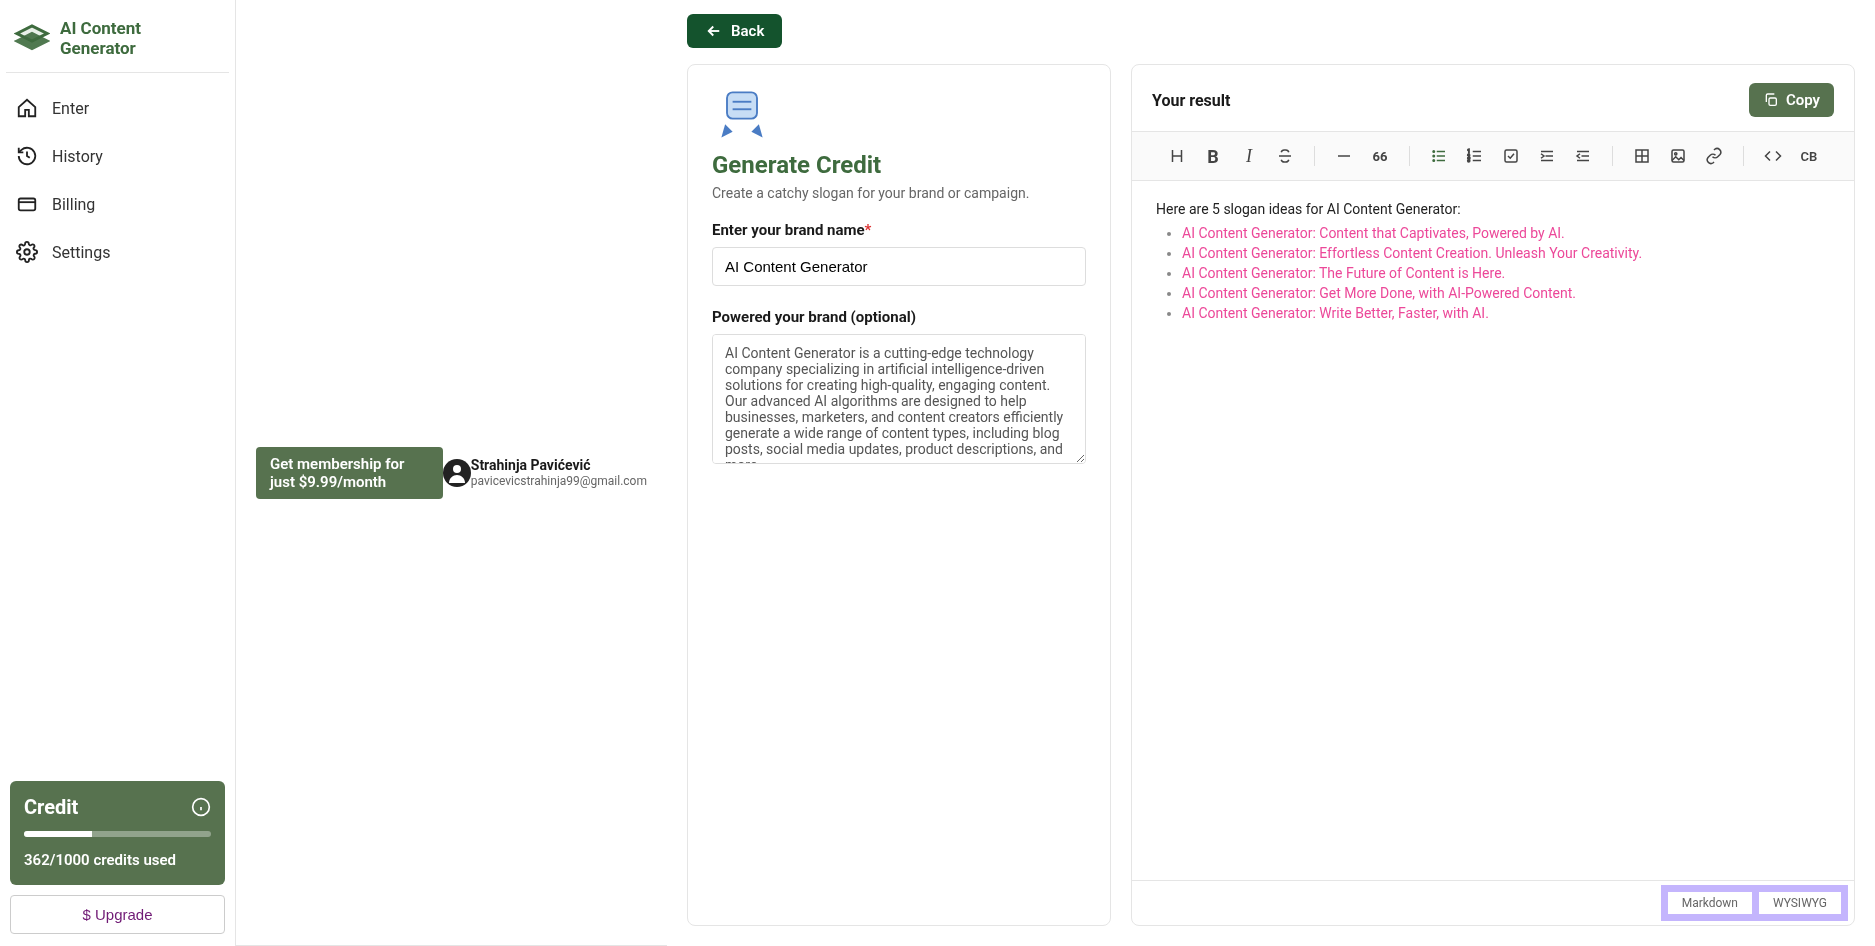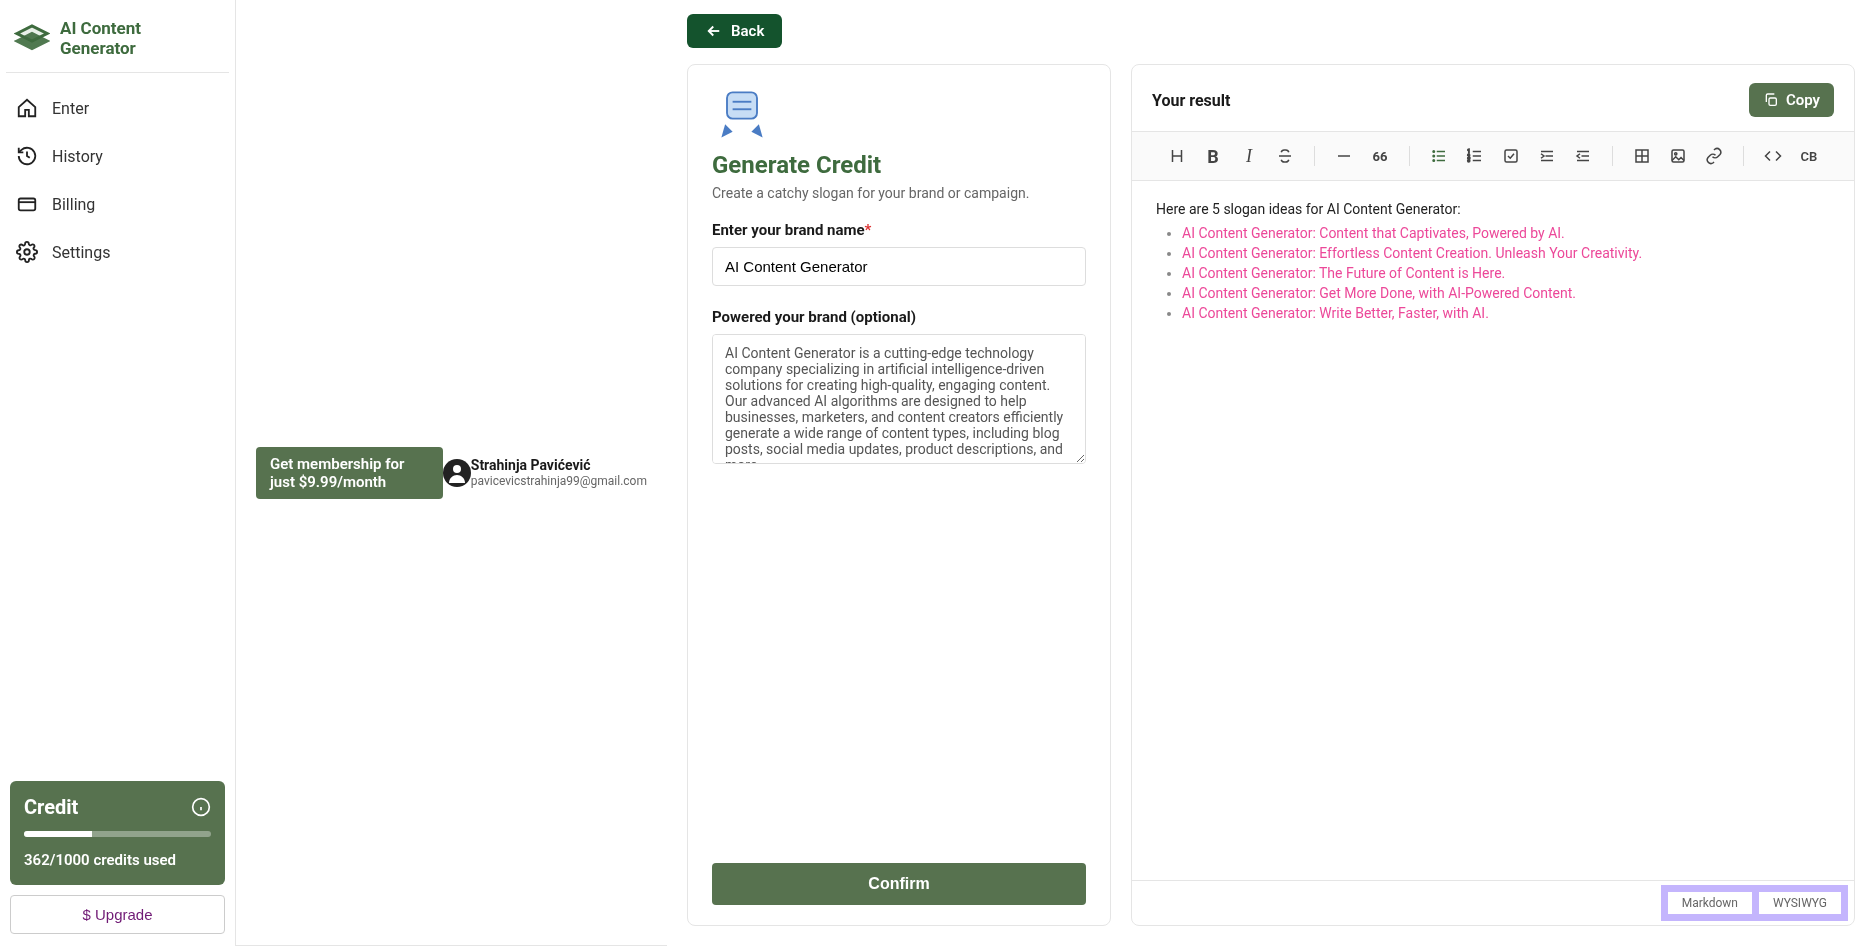--- a/index.html
+++ b/index.html
@@ -156,21 +156,20 @@
             <rect x="16" y="6" width="32" height="28" rx="6" fill="#c7ddf5" stroke="#4a7cc4" stroke-width="2"></rect>
             <line x1="22" y1="16" x2="42" y2="16" stroke="#4a7cc4" stroke-width="2"></line>
             <line x1="22" y1="24" x2="42" y2="24" stroke="#4a7cc4" stroke-width="2"></line>
           </svg>
           <h2 class="form-title">Generate Credit</h2>
           <p class="form-sub">Create a catchy slogan for your brand or campaign.</p>
           <label class="field-label"><span>Enter your brand name</span><span class="req">*</span></label>
           <input class="text-input" value="AI Content Generator" style="">
           <label class="field-label">Powered your brand (optional)</label>
           <textarea class="textarea" style="">AI Content Generator is a cutting-edge technology company specializing in artificial intelligence-driven solutions for creating high-quality, engaging content. Our advanced AI algorithms are designed to help businesses, marketers, and content creators efficiently generate a wide range of content types, including blog posts, social media updates, product descriptions, and more.</textarea>
-          <button class="confirm-btn">Confirm</button>
         </div>
 
         <div class="panel panel-right">
           <div class="result-head">
             <h2 class="result-title">Your result</h2>
             <div class="copy-btn">
               <svg width="16" height="16" viewBox="0 0 24 24" fill="none" stroke="#fff" stroke-width="2">
                   <rect x="9" y="9" width="11" height="11" rx="2"></rect>
                   <path d="M5 15 V5 a2 2 0 0 1 2-2 h10"></path>
                 </svg>

